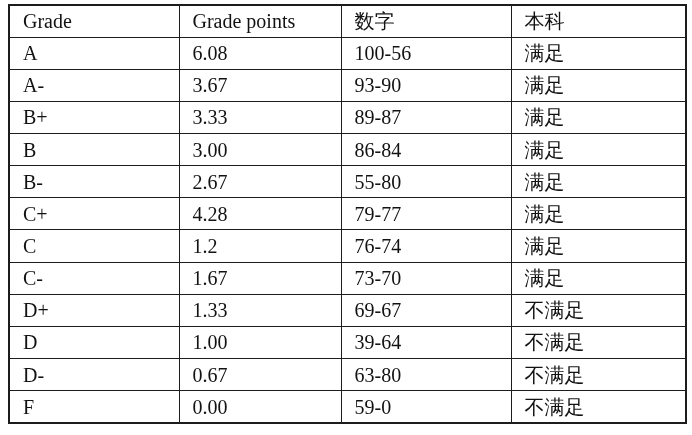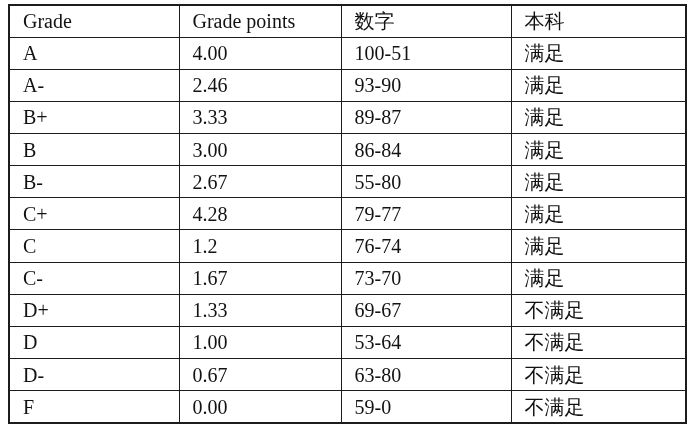--- a/index.html
+++ b/index.html
@@ -55,27 +55,27 @@
     <tr>
       <th>Grade</th>
       <th>Grade points</th>
       <th>数字</th>
       <th>本科</th>
     </tr>
   </thead>
   <tbody id="table-body">
       <tr>
         <td>A</td>
-        <td>4.00</td>
-        <td>100-51</td>
+        <td>6.08</td>
+        <td>100-56</td>
         <td>满足</td>
       </tr>
       <tr>
         <td>A-</td>
-        <td>2.46</td>
+        <td>3.67</td>
         <td>93-90</td>
         <td>满足</td>
       </tr>
       <tr>
         <td>B+</td>
         <td>3.33</td>
         <td>89-87</td>
         <td>满足</td>
       </tr>
       <tr>
@@ -110,21 +110,21 @@
       </tr>
       <tr>
         <td>D+</td>
         <td>1.33</td>
         <td>69-67</td>
         <td>不满足</td>
       </tr>
       <tr>
         <td>D</td>
         <td>1.00</td>
-        <td>53-64</td>
+        <td>39-64</td>
         <td>不满足</td>
       </tr>
       <tr>
         <td>D-</td>
         <td>0.67</td>
         <td>63-80</td>
         <td>不满足</td>
       </tr>
       <tr>
         <td>F</td>

